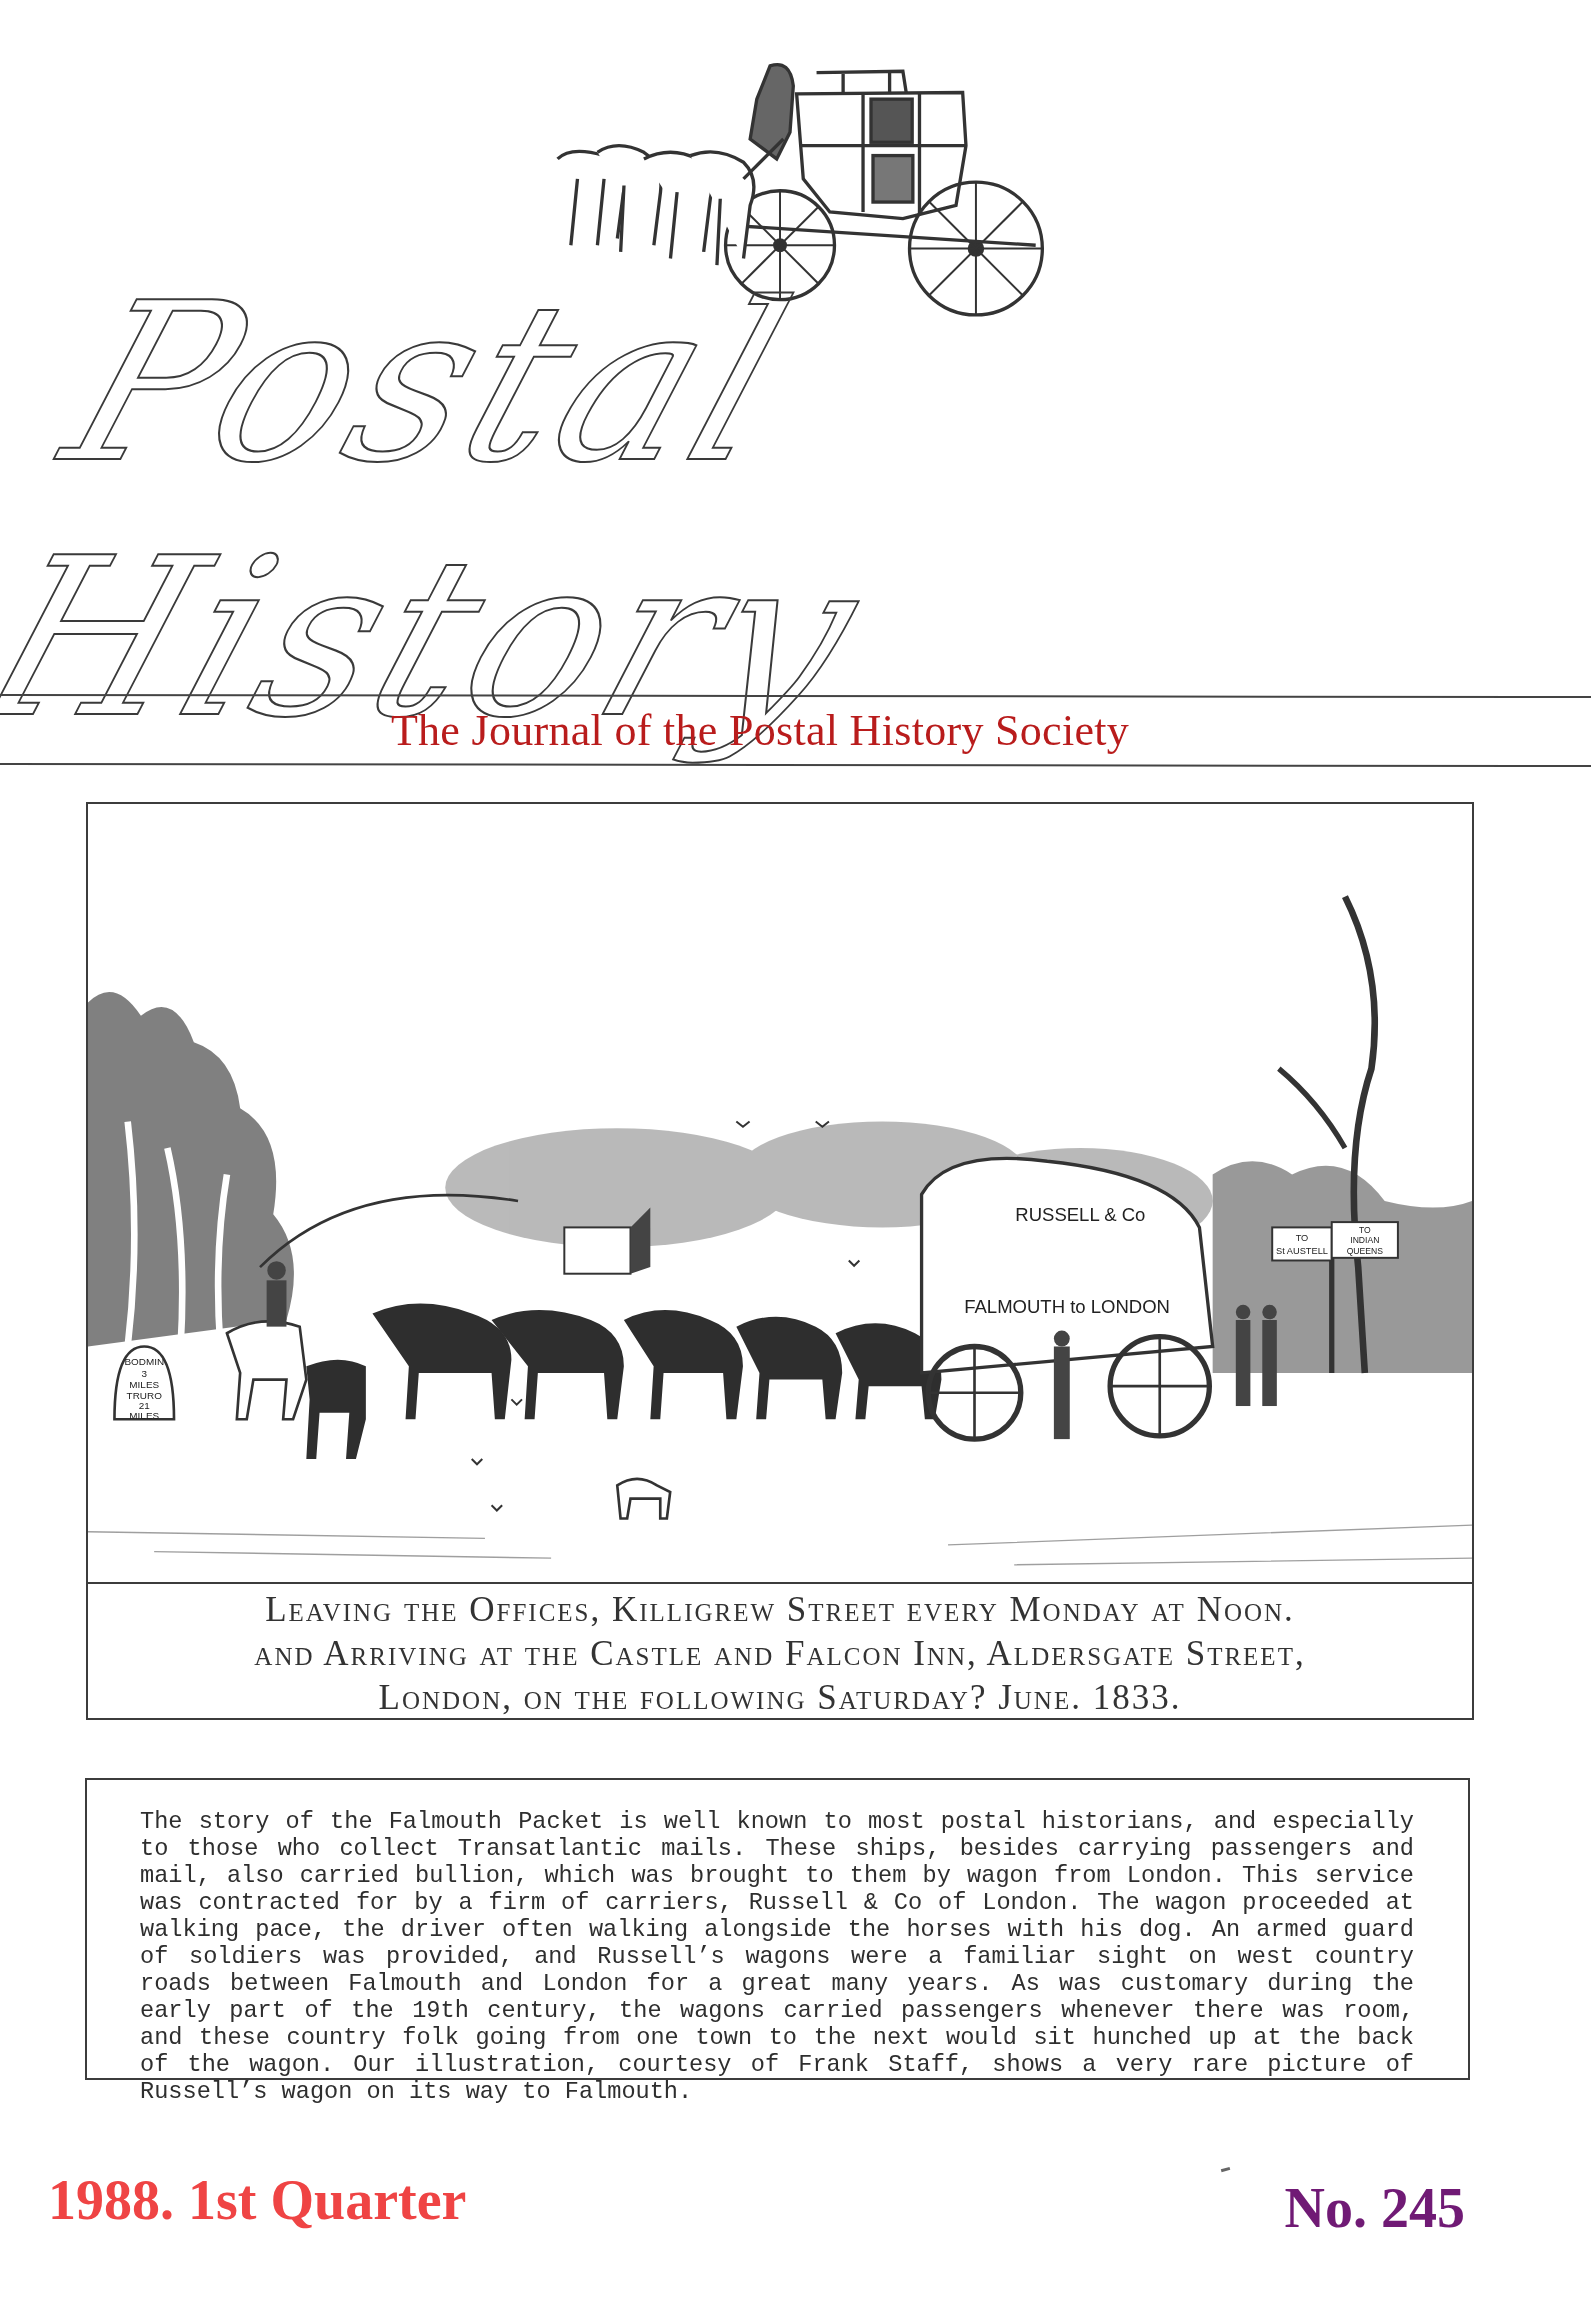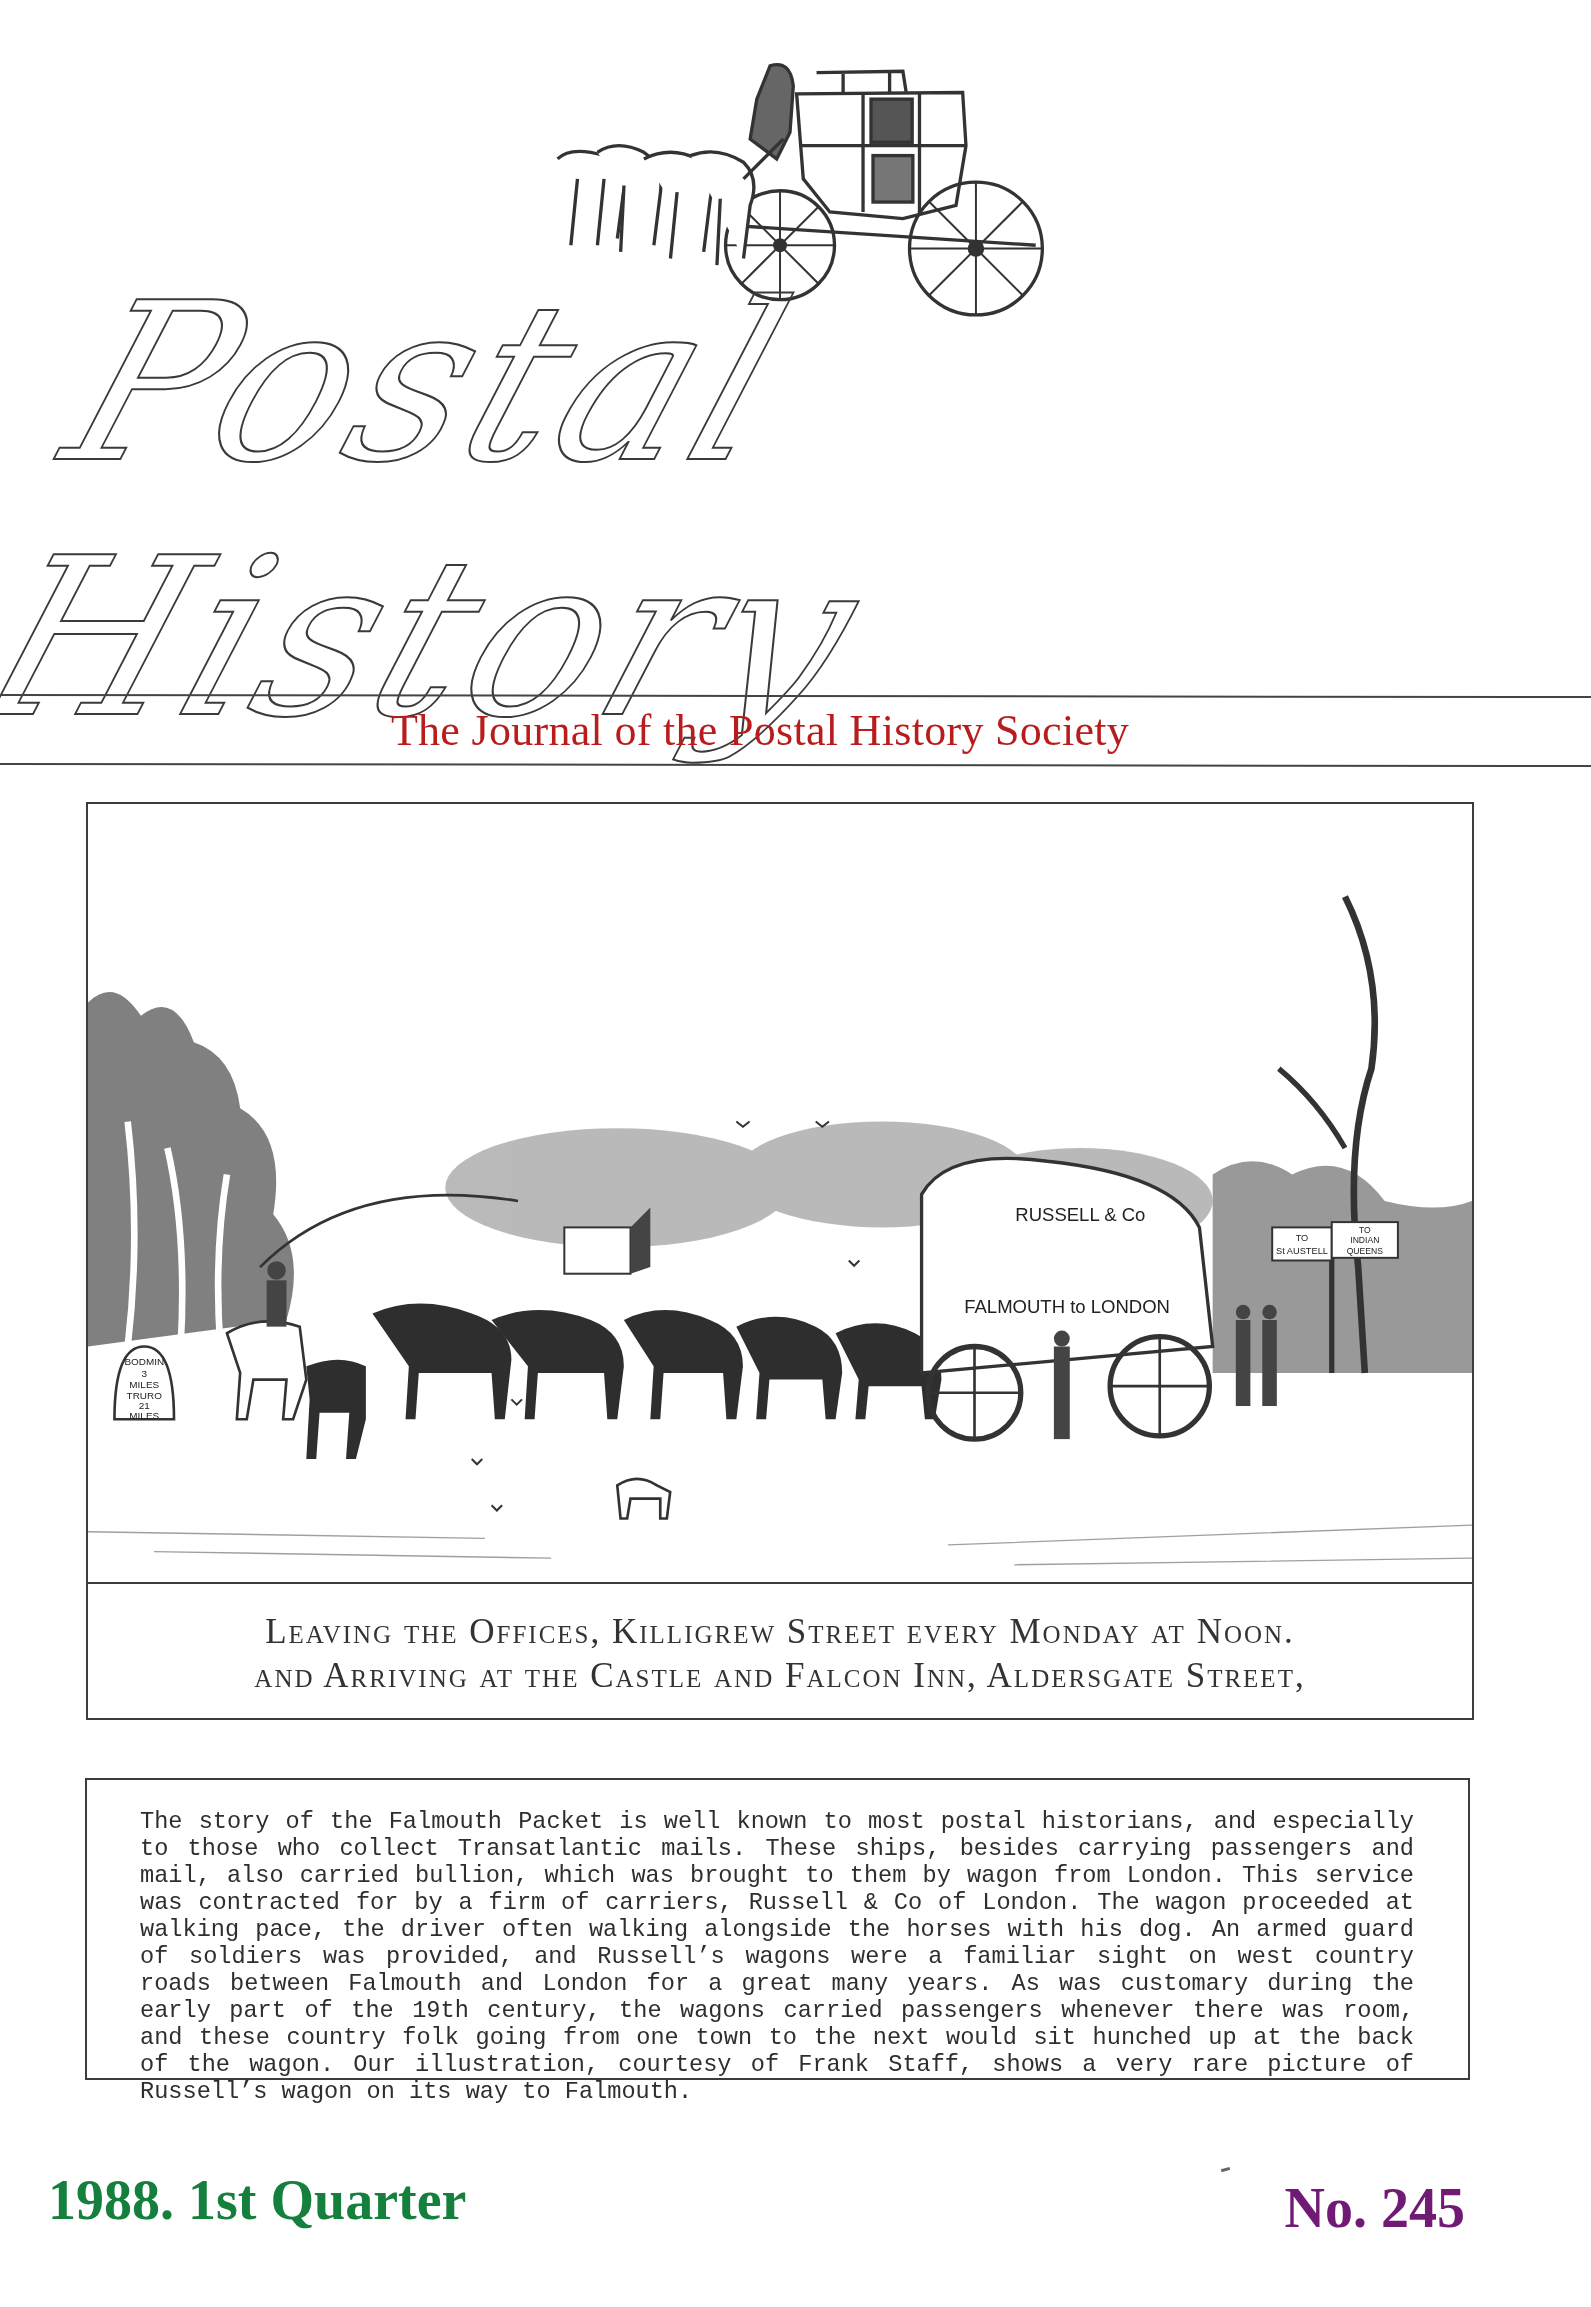--- a/index.html
+++ b/index.html
@@ -48,21 +48,21 @@
     border: 2.7px solid #3c3c3c;
   }
   .text-box p {
     position: absolute; left: 53px; top: 28px; width: 1274px;
     font-family: Liberation Mono, monospace; font-size: 23.6px; line-height: 27px;
     text-align: justify; color: #2e2e2e;
   }
 
   .footer-left {
     position: absolute; left: 48px; top: 2168px;
-    font-family: "Liberation Serif", serif; font-weight: bold; font-size: 56px; color: #15803d;
+    font-family: "Liberation Serif", serif; font-weight: bold; font-size: 56px; color: #ef4444;
   }
   .footer-right {
     position: absolute; right: 126px; top: 2176px;
     font-family: "Liberation Serif", serif; font-weight: bold; font-size: 56px; color: #701a75;
   }
   .mark { position: absolute; left: 1221px; top: 2168px; width: 9.3px; height: 2.7px; background: #666; transform: rotate(-15deg); }
 
   .sign-text { font-family: "Liberation Sans", sans-serif; fill: #222; }
 </style>
 </head>
@@ -219,20 +219,21 @@
       <path d="M800 1030 Q830 1010 860 1030 L880 1040 L875 1080 L865 1080 L865 1050 L820 1050 L815 1080 L805 1080 Z" fill="#fff" stroke="#333" stroke-width="4"></path>
 
       <g stroke="#777" stroke-width="2" opacity="0.7">
         <path d="M0 1100 L600 1110 M100 1130 L700 1140 M1300 1120 L2092 1090 M1400 1150 L2092 1140"></path>
       </g>
     </svg>
   </div>
   <div class="caption">
     <span>Leaving the Offices, Killigrew Street every Monday at Noon.</span>
     <span>and Arriving at the Castle and Falcon Inn, Aldersgate Street,</span>
+    <span>London, on the following Saturday? June. 1833.</span>
   </div>
 </div>
 
 <div class="text-box">
   <p>The story of the Falmouth Packet is well known to most postal historians, and especially to those who collect Transatlantic mails. These ships, besides carrying passengers and mail, also carried bullion, which was brought to them by wagon from London. This service was contracted for by a firm of carriers, Russell &amp; Co of London. The wagon proceeded at walking pace, the driver often walking alongside the horses with his dog. An armed guard of soldiers was provided, and Russell’s wagons were a familiar sight on west country roads between Falmouth and London for a great many years. As was customary during the early part of the 19th century, the wagons carried passengers whenever there was room, and these country folk going from one town to the next would sit hunched up at the back of the wagon. Our illustration, courtesy of Frank Staff, shows a very rare picture of Russell’s wagon on its way to Falmouth.</p>
 </div>
 
 <div class="mark"></div>
 <div class="footer-left">1988. 1st Quarter</div>
 <div class="footer-right">No. 245</div>

